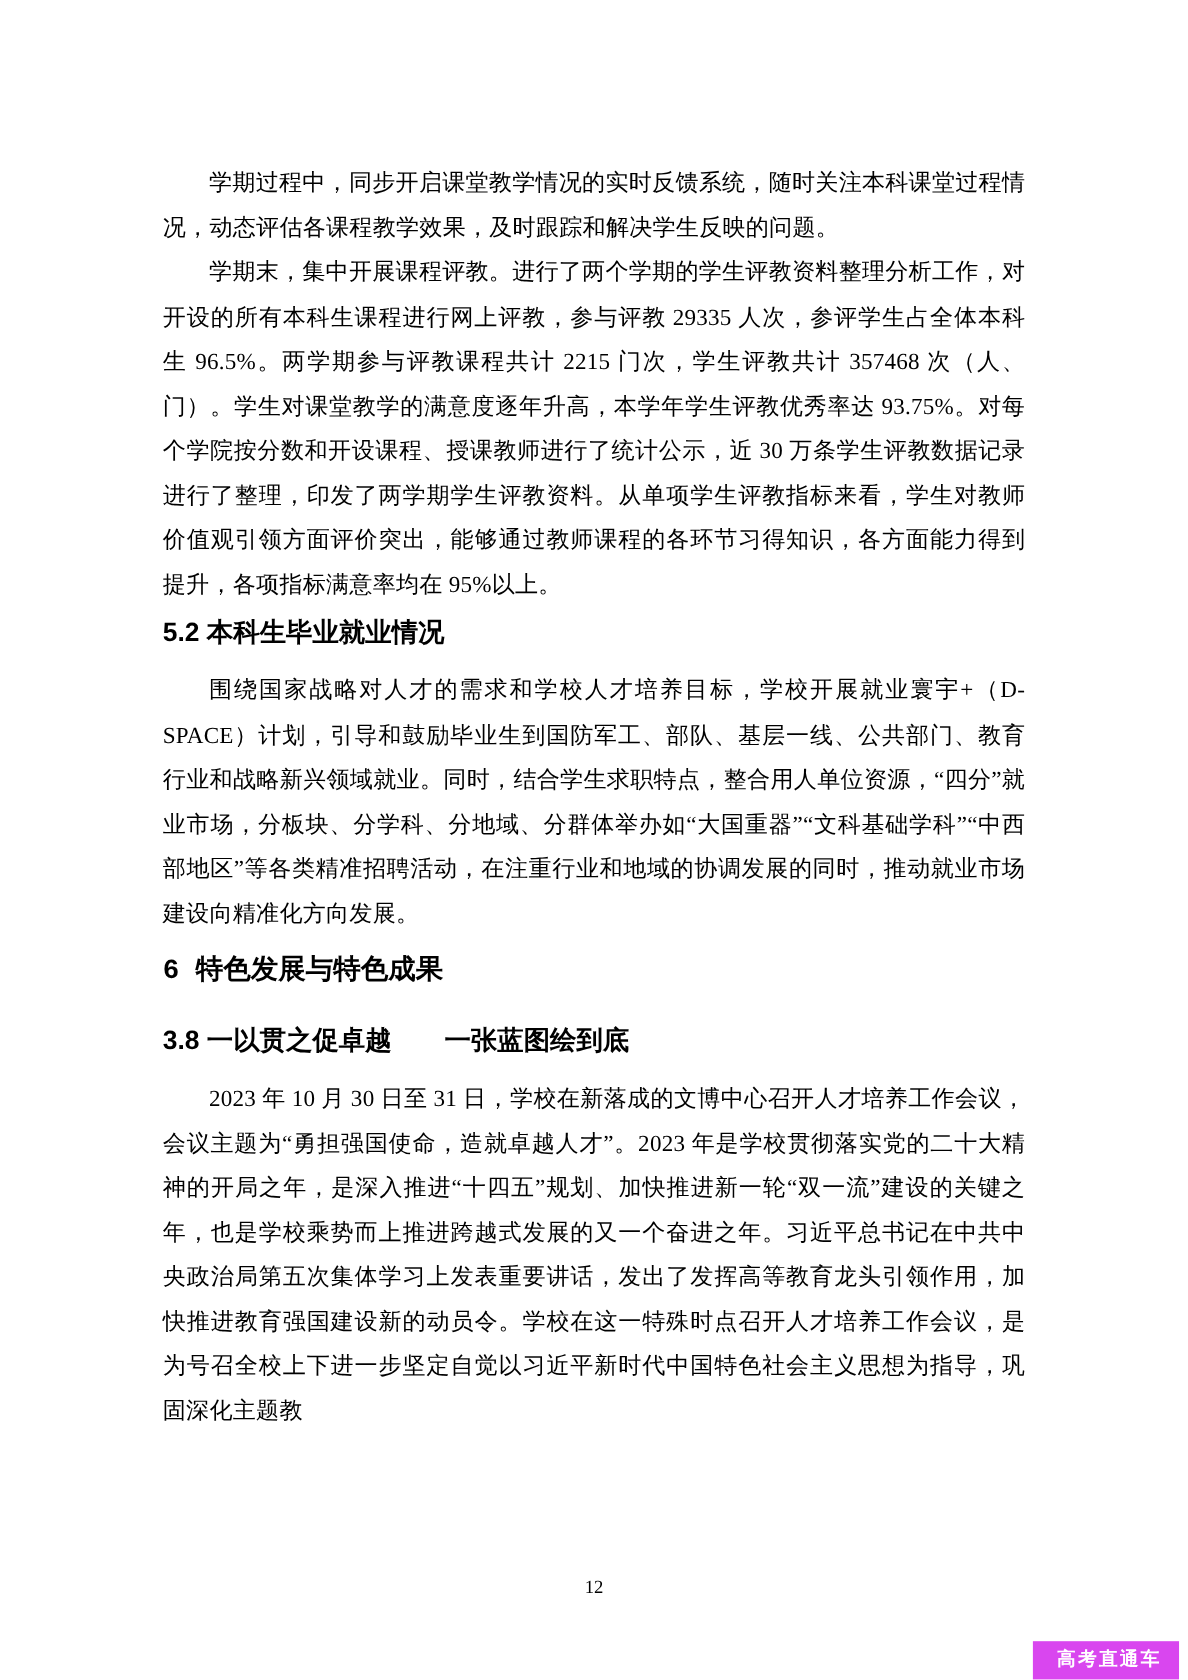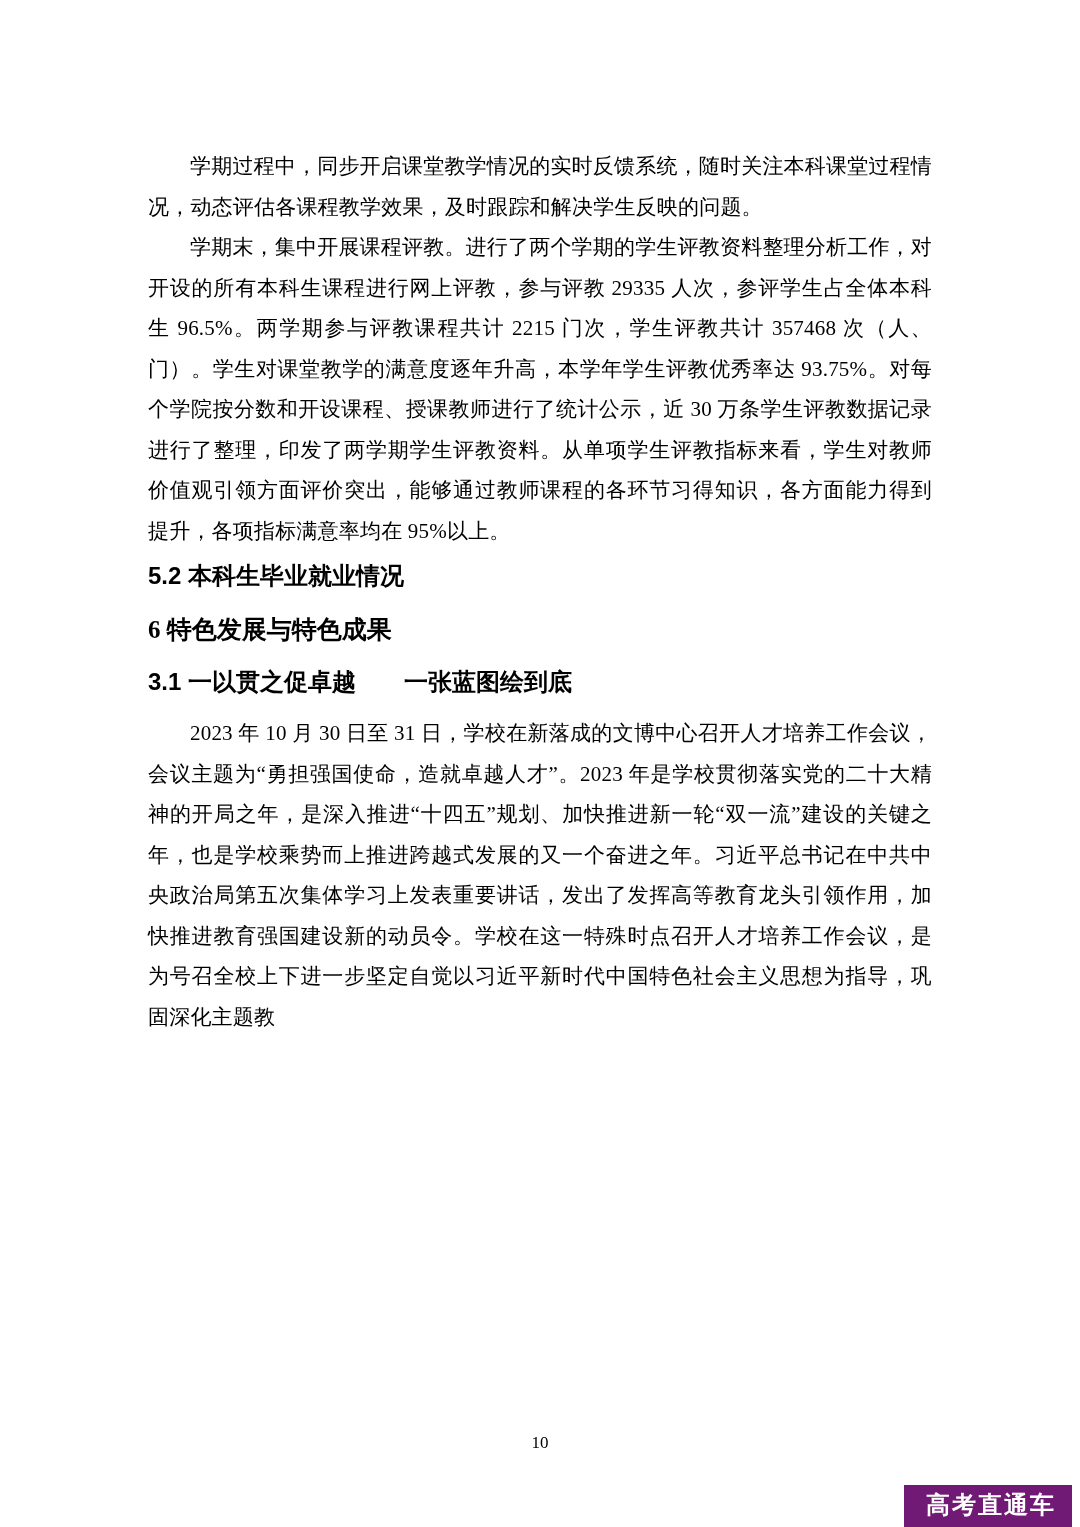--- a/index.html
+++ b/index.html
@@ -25,25 +25,25 @@
 
   p.body {
     font-size: 21px;
     line-height: 40.5px;
     text-align: justify;
     text-indent: 2em;
     letter-spacing: 0.2px;
   }
 
   h2.heading-l1 {
-    font-family: Liberation Serif, serif;
+    font-family: Liberation Mono, monospace;
     font-size: 25px;
     font-weight: bold;
     line-height: 42px;
-    margin: 12px 0 10px 0;
+    margin: 12px 0 22px 0;
   }
 
   h3.heading-l2 {
     font-family: "Liberation Sans", "DejaVu Sans", sans-serif;
     font-size: 24px;
     font-weight: bold;
     line-height: 42px;
     margin: 4px 0 10px 0;
   }
 
@@ -54,53 +54,54 @@
     bottom: 74px;
     text-align: center;
     font-size: 17px;
     font-family: "Liberation Serif", "DejaVu Serif", serif;
   }
 
   .watermark {
     position: absolute;
     right: 0;
     bottom: 0;
-    background: #701a75;
+    background: #d946ef;
     color: #ffffff;
     font-family: "Liberation Sans", "DejaVu Sans", sans-serif;
-    font-size: 24px;
+    font-size: 17px;
     font-weight: bold;
     line-height: 1;
     padding: 8px 16px 10px 22px;
     letter-spacing: 2px;
   }
 </style>
 </head>
 <body>
 
 <div class="page">
 
   <main class="content">
 
     <p class="body">学期过程中，同步开启课堂教学情况的实时反馈系统，随时关注本科课堂过程情况，动态评估各课程教学效果，及时跟踪和解决学生反映的问题。</p>
 
     <p class="body">学期末，集中开展课程评教。进行了两个学期的学生评教资料整理分析工作，对开设的所有本科生课程进行网上评教，参与评教 29335 人次，参评学生占全体本科生 96.5%。两学期参与评教课程共计 2215 门次，学生评教共计 357468 次（人、门）。学生对课堂教学的满意度逐年升高，本学年学生评教优秀率达 93.75%。对每个学院按分数和开设课程、授课教师进行了统计公示，近 30 万条学生评教数据记录进行了整理，印发了两学期学生评教资料。从单项学生评教指标来看，学生对教师价值观引领方面评价突出，能够通过教师课程的各环节习得知识，各方面能力得到提升，各项指标满意率均在 95%以上。</p>
 
     <h3 class="heading-l2">5.2 本科生毕业就业情况</h3>
 
 
+    <p class="body">围绕国家战略对人才的需求和学校人才培养目标，学校开展就业寰宇+（D-SPACE）计划，引导和鼓励毕业生到国防军工、部队、基层一线、公共部门、教育行业和战略新兴领域就业。同时，结合学生求职特点，整合用人单位资源，“四分”就业市场，分板块、分学科、分地域、分群体举办如“大国重器”“文科基础学科”“中西部地区”等各类精准招聘活动，在注重行业和地域的协调发展的同时，推动就业市场建设向精准化方向发展。</p>
 
 
     <h2 class="heading-l1">6 特色发展与特色成果</h2>
 
-    <h3 class="heading-l2">3.1 一以贯之促卓越　　一张蓝图绘到底</h3>
+    <h3 class="heading-l2">3.8 一以贯之促卓越　　一张蓝图绘到底</h3>
 
     <p class="body">2023 年 10 月 30 日至 31 日，学校在新落成的文博中心召开人才培养工作会议，会议主题为“勇担强国使命，造就卓越人才”。2023 年是学校贯彻落实党的二十大精神的开局之年，是深入推进“十四五”规划、加快推进新一轮“双一流”建设的关键之年，也是学校乘势而上推进跨越式发展的又一个奋进之年。习近平总书记在中共中央政治局第五次集体学习上发表重要讲话，发出了发挥高等教育龙头引领作用，加快推进教育强国建设新的动员令。学校在这一特殊时点召开人才培养工作会议，是为号召全校上下进一步坚定自觉以习近平新时代中国特色社会主义思想为指导，巩固深化主题教</p>
 
   </main>
 
-  <div class="page-number">10</div>
+  <div class="page-number">12</div>
 
   <div class="watermark">
     <span>高考直通车</span>
   </div>
 
 </div>
 
 </body></html>

